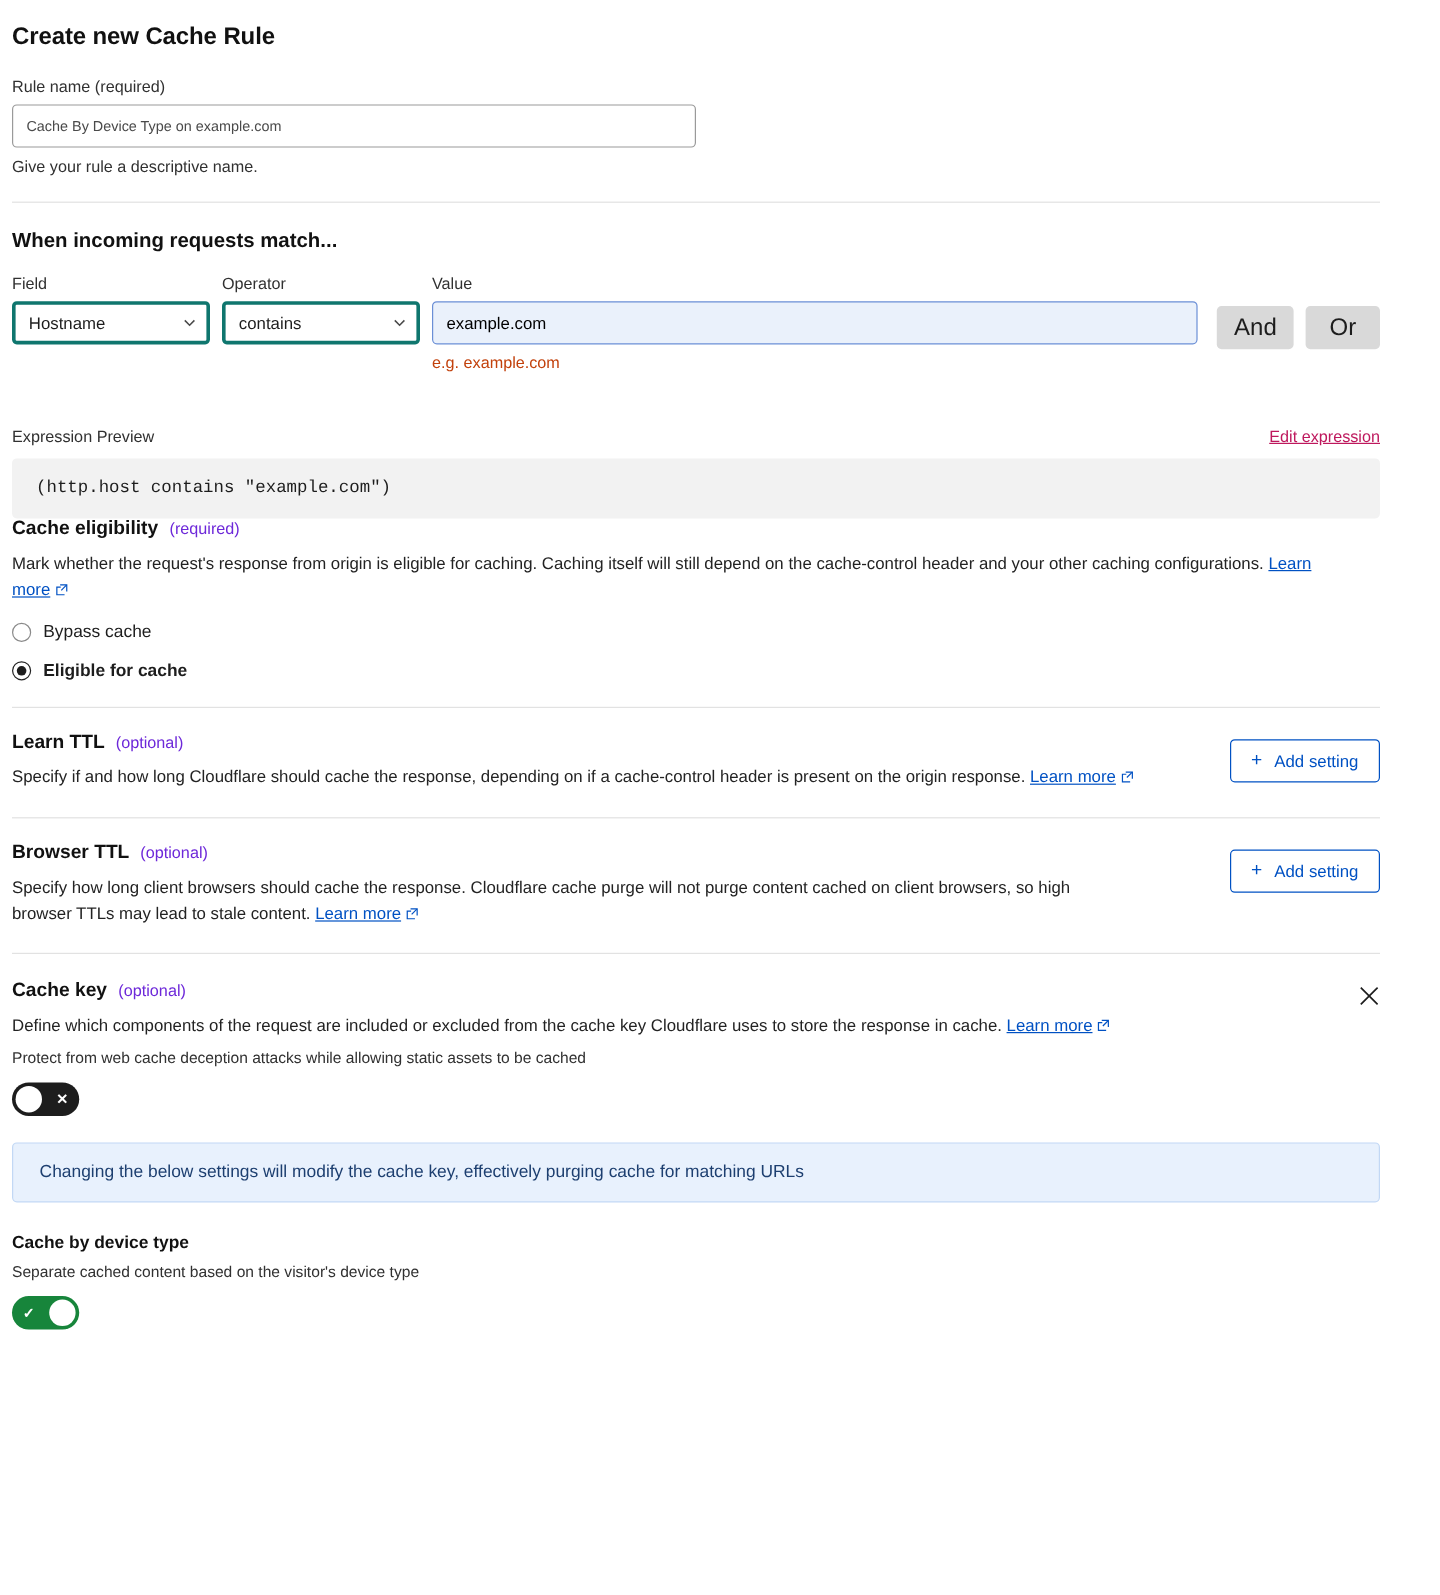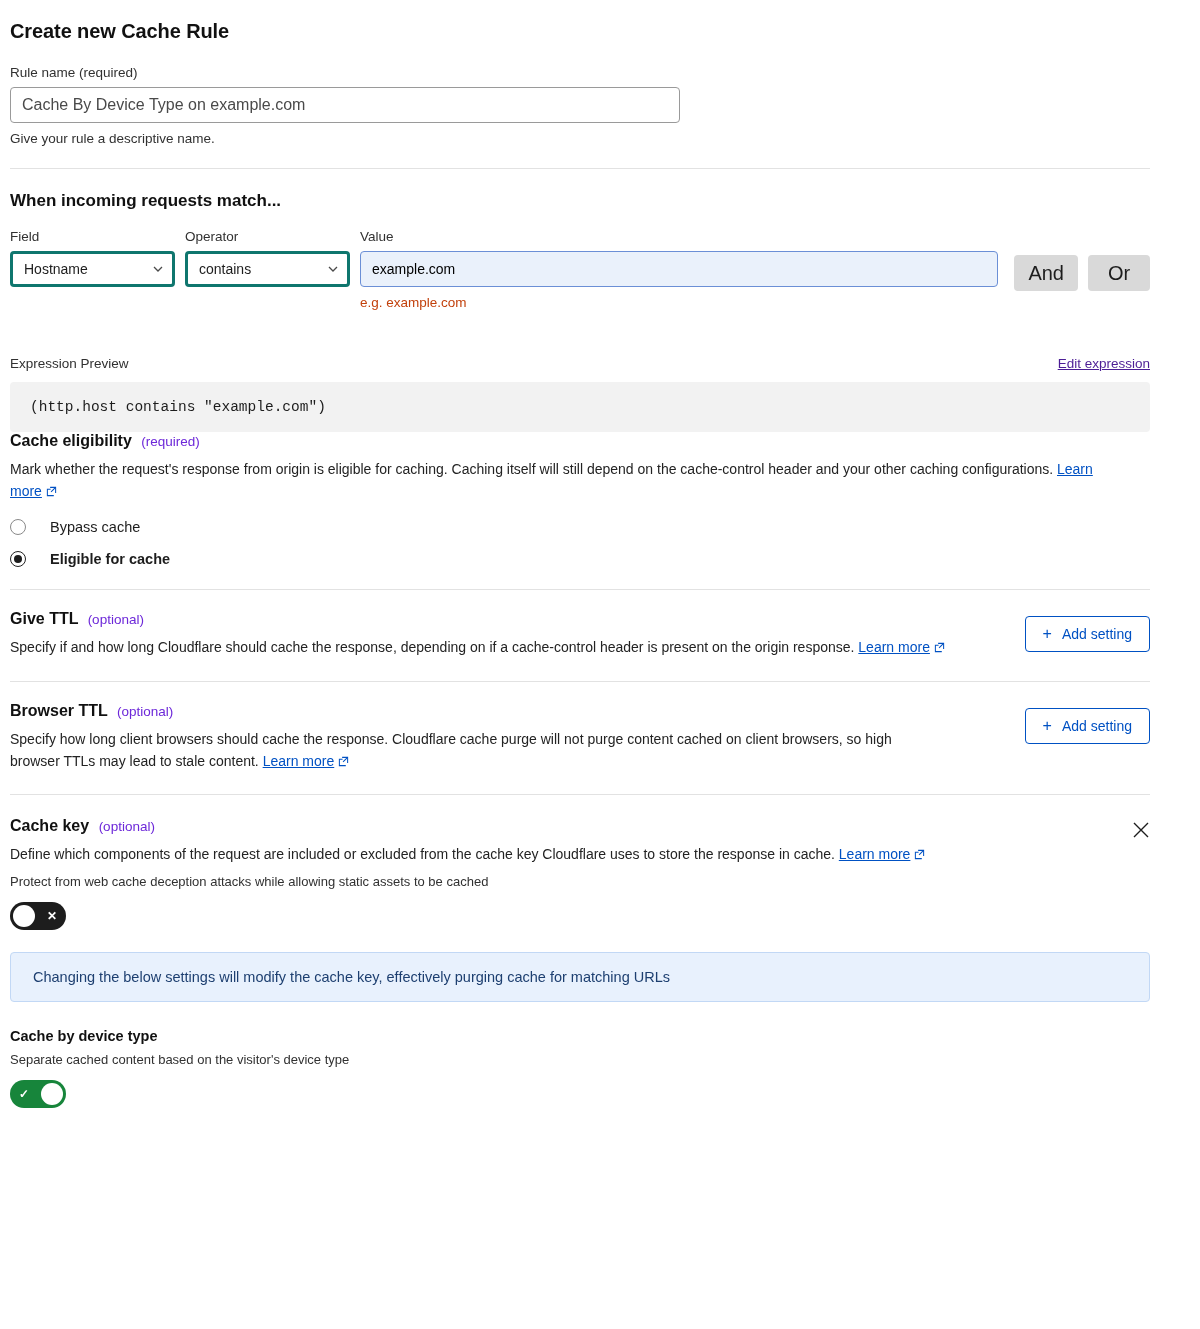--- a/index.html
+++ b/index.html
@@ -24,26 +24,26 @@
     margin: 10px 0 22px 0;
     color: #111;
     letter-spacing: -0.1px;
   }
   .field-label {
     font-size: 13.5px;
     color: #313131;
     margin-bottom: 7px;
   }
   input.text-input {
-    width: 670px;
+    width: 570px;
     height: 36px;
     border: 1px solid #9a9a9a;
     border-radius: 4px;
     padding: 0 11px;
-    font-size: 16px;
+    font-size: 12px;
     color: #4a4a4a;
     font-family: "Liberation Sans", sans-serif;
     background: #fff;
     outline: none;
   }
   .helper {
     font-size: 13.5px;
     color: #313131;
     margin-top: 8px;
   }
@@ -129,21 +129,21 @@
     display: flex;
     justify-content: space-between;
     align-items: baseline;
     margin-top: 46px;
   }
   .expr-label {
     font-size: 13.5px;
     color: #313131;
   }
   .link {
-    color: #4c1d95;
+    color: #be185d;
     font-size: 13.5px;
     text-decoration: underline;
     cursor: pointer;
   }
   .expr-box {
     margin-top: 11px;
     background: #f2f2f2;
     border-radius: 4px;
     padding: 17px 20px;
     font-family: "Liberation Mono", monospace;
@@ -179,21 +179,21 @@
     display: inline-block;
     width: 11px;
     height: 11px;
     margin-left: 4px;
     vertical-align: -1px;
   }
   .radio-list { margin-top: 17px; }
   .radio-row {
     display: flex;
     align-items: center;
-    gap: 24px;
+    gap: 10px;
     margin-bottom: 16px;
     font-size: 14.5px;
   }
   .radio {
     width: 16px;
     height: 16px;
     border: 1px solid #8a8a8a;
     border-radius: 50%;
     background: #fff;
     position: relative;
@@ -372,21 +372,21 @@
         <span class="radio-label bold">Eligible for cache</span>
       </div>
     </div>
   </div>
 
   <hr class="sep">
 
   <div class="block" style="margin-top:20px;">
     <div style="max-width:940px;">
       <div class="blk-title">
-        <span>Give TTL</span>
+        <span>Learn TTL</span>
         <span class="opt">(optional)</span>
       </div>
       <div class="desc">
         <span>Specify if and how long Cloudflare should cache the response, depending on if a cache-control header is present on the origin response. </span><a>Learn more</a><svg class="ext-icon" viewBox="0 0 12 12">
             <path d="M4.5 1.5 H10.5 V7.5" fill="none" stroke="#0051c3" stroke-width="1.1"></path>
             <path d="M10.2 1.8 L5.5 6.5" stroke="#0051c3" stroke-width="1.1"></path>
             <path d="M8.5 10.5 H1.5 V3.5 H5" fill="none" stroke="#0051c3" stroke-width="1.1"></path>
           </svg>
       </div>
     </div>

